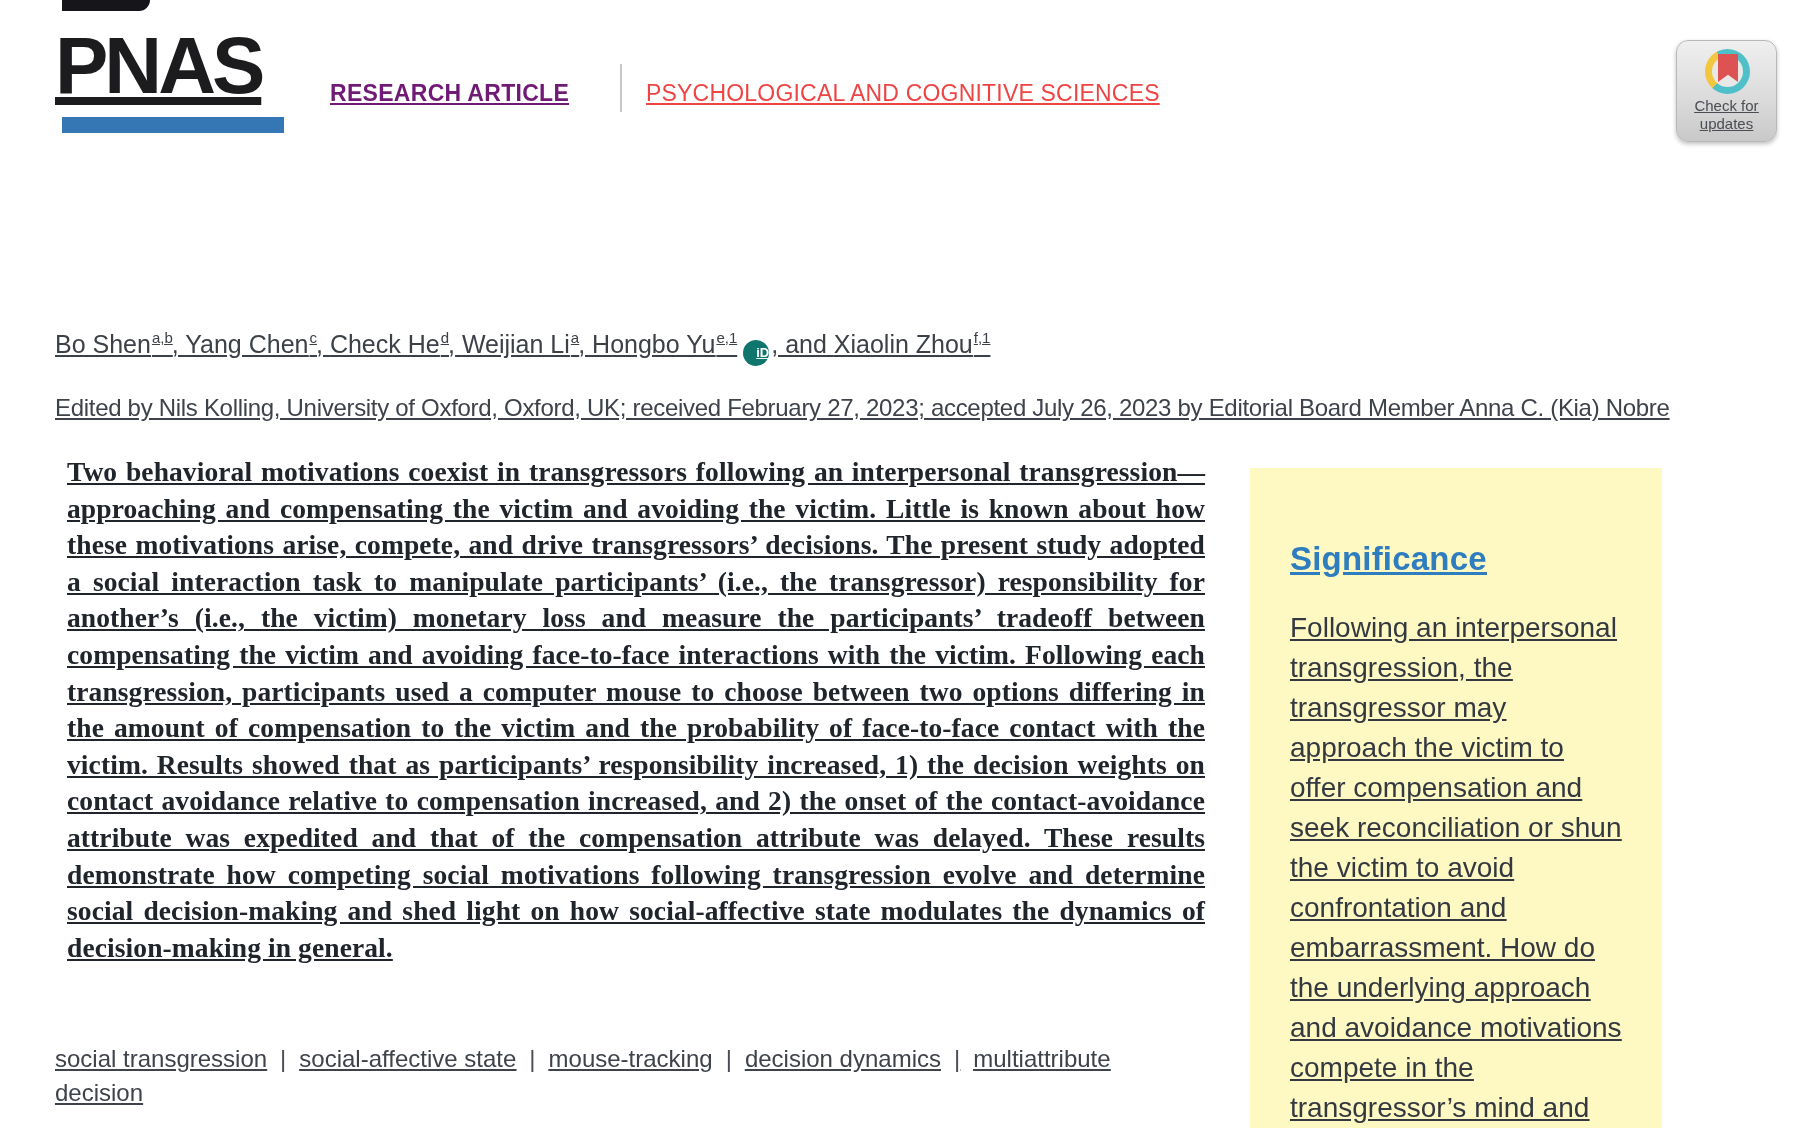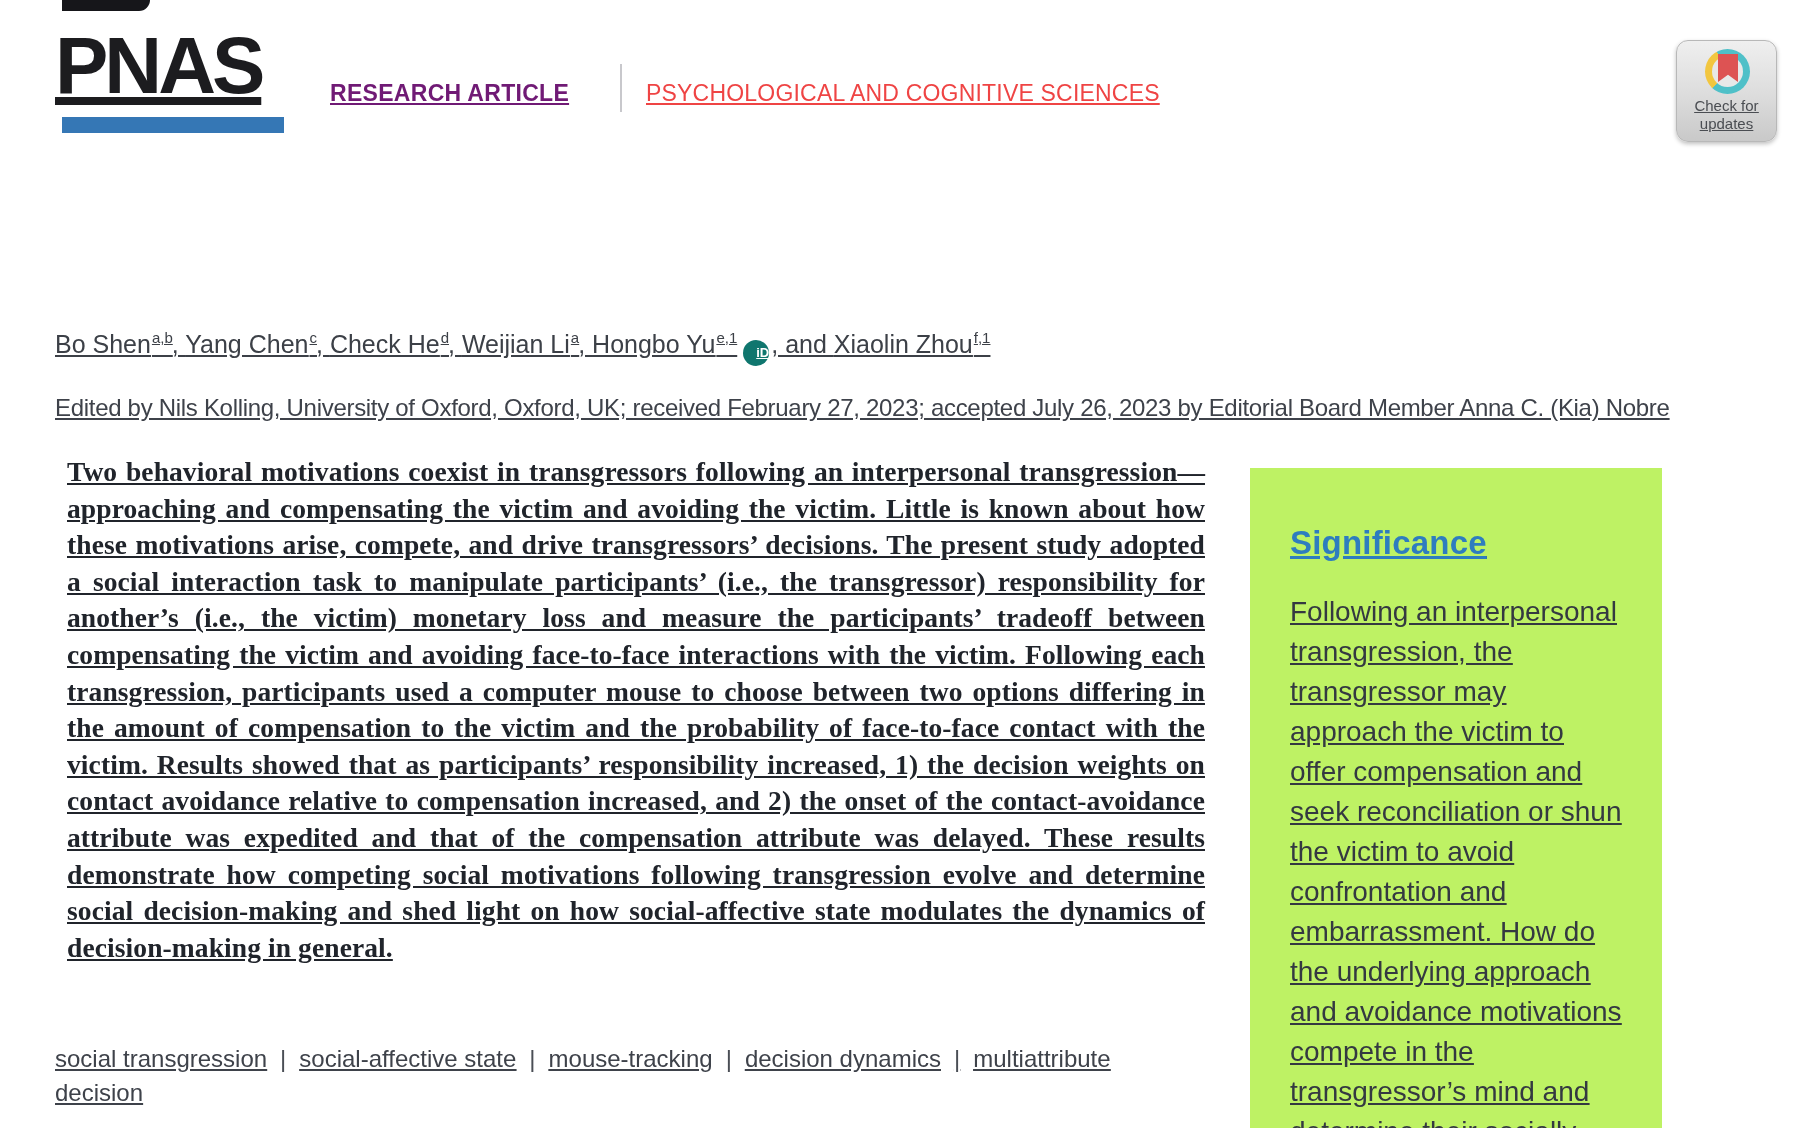--- a/index.html
+++ b/index.html
@@ -103,21 +103,21 @@
   
   .keywords {
     position: absolute; left: 55px; top: 1042px; width: 1150px;
     font-size: 24px; line-height: 34px; color: #3e424a;
   }
   .kw-sep { margin: 0 13px; color: #4a4e55; }
 
   
   .significance-panel {
     position: absolute; left: 1250px; top: 468px; width: 412px; height: 660px;
-    background: #bef264; padding: 56px 40px 0 40px;
+    background: #fef9c3; padding: 72px 40px 0 40px;
   }
   .significance-heading {
     font-size: 33px; font-weight: bold; color: #2e7dbf; letter-spacing: 0.2px;
     margin-bottom: 30px;
   }
   .significance-body {
     font-size: 28px; line-height: 40px; color: #343941;
   }
 </style>
 </head>

